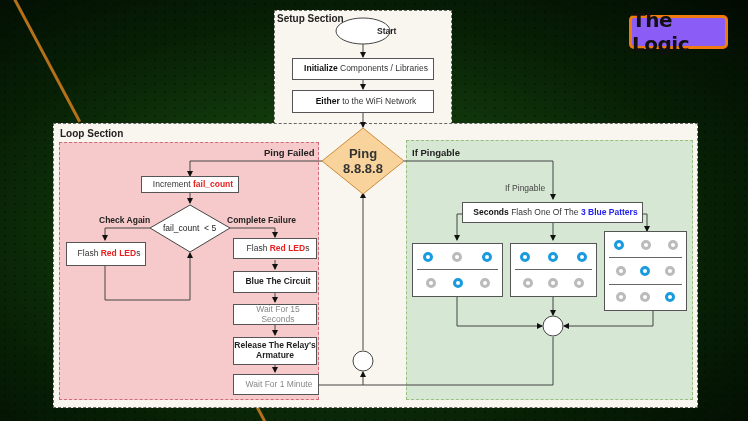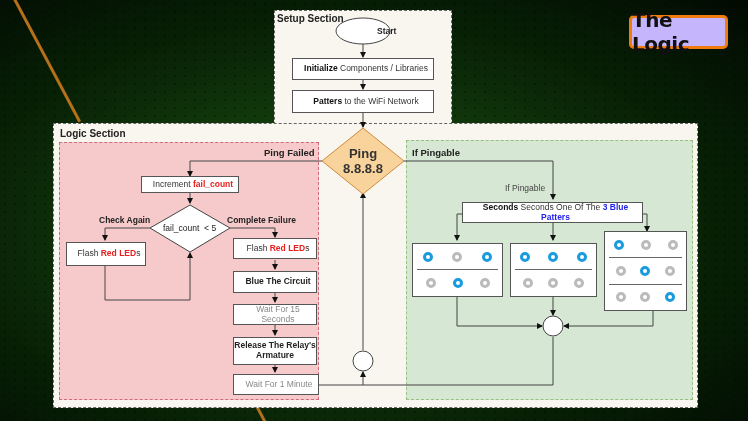--- a/index.html
+++ b/index.html
@@ -37,21 +37,21 @@
   }
   .box b { color:#111; }
   .box.grey { color:#888; }
   .red-txt { color:#e82020; font-weight:bold; }
   .blue-txt { color:#2222ee; font-weight:bold; }
   .lbl { position:absolute; font-size:8.5px; color:#222; white-space:nowrap; }
   .lbl.b { font-weight:bold; }
   svg.wires { position:absolute; left:0; top:0; }
   .logo {
     position:absolute; left:629px; top:15px; width:99px; height:34px;
-    background:#c4b5fd; border:3px solid #f07c10; border-radius:5px; box-sizing:border-box;
+    background:#8b5cf6; border:3px solid #f07c10; border-radius:5px; box-sizing:border-box;
     display:flex; align-items:center; justify-content:center;
     font-family:"DejaVu Sans", sans-serif; font-weight:bold; font-size:20px; color:#111;
     letter-spacing:-0.5px;
   }
   .pattern {
     position:absolute; background:#fff; border:1px solid #555; box-sizing:border-box;
   }
   .prow { display:flex; justify-content:space-around; align-items:center; height:24px; }
   .prow + .prow { border-top:1.5px solid #666; margin:0 4px; }
   .prow + .prow .dot { }
@@ -71,21 +71,21 @@
 <div class="stripe"></div>
 <div class="stripe2"></div>
 
 <div class="logo">The Logic</div>
 
 <div class="section" style="left:274px;top:10px;width:178px;height:130px;">
   <span class="section-label" style="left:2px;top:2px;">Setup Section</span>
 </div>
 
 <div class="section" style="left:53px;top:123px;width:645px;height:285px;">
-  <span class="section-label" style="left:6px;top:4px;">Logic Section</span>
+  <span class="section-label" style="left:6px;top:4px;">Loop Section</span>
 </div>
 
 <div class="lane red" style="left:59px;top:142px;width:260px;height:258px;"></div>
 <div class="lane green" style="left:406px;top:140px;width:287px;height:260px;"></div>
 
 <span class="lbl b" style="left:264px;top:147px;font-size:9.5px;">Ping Failed</span>
 <span class="lbl b" style="left:412px;top:147px;font-size:9.5px;">If Pingable</span>
 
 <svg class="wires" width="748" height="421">
   <defs>
@@ -137,21 +137,21 @@
 
   <circle cx="363" cy="361" r="10" fill="#fff" stroke="#444" stroke-width="1"></circle>
   <circle cx="553" cy="326" r="10" fill="#fff" stroke="#444" stroke-width="1"></circle>
 </svg>
 
 <span class="lbl b" style="left:352px;top:26px;margin-left:25px;">Start</span>
 <div class="box" style="left:292px;top:58px;width:142px;height:22px;">
   <span><b>Initialize</b><span> Components / Libraries</span></span>
 </div>
 <div class="box" style="left:292px;top:90px;width:142px;height:23px;">
-  <span><b>Patters</b><span> to the WiFi Network</span></span>
+  <span><b>Either</b><span> to the WiFi Network</span></span>
 </div>
 
 <div class="diamond-text" style="left:333px;top:146px;width:60px;font-size:13px;line-height:15px;">
   <div>Ping</div>
   <div>8.8.8.8</div>
 </div>
 
 <div class="box" style="left:141px;top:176px;width:98px;height:17px;">
   <span><span>Increment </span><span class="red-txt">fail_count</span></span>
 </div>
@@ -174,21 +174,21 @@
 </div>
 <div class="box" style="left:233px;top:337px;width:84px;height:28px;font-weight:bold;color:#222;padding:0 0;">
   <span>Release The Relay's Armature</span>
 </div>
 <div class="box grey" style="left:233px;top:374px;width:86px;height:21px;">
   <span>Wait For 1 Minute</span>
 </div>
 
 <span class="lbl" style="left:505px;top:183px;color:#444;">If Pingable</span>
 <div class="box" style="left:462px;top:202px;width:181px;height:21px;">
-  <span><b>Seconds</b><span> Seconds One Of The </span><span class="blue-txt">3 Blue Patters</span></span>
+  <span><b>Seconds</b><span> Flash One Of The </span><span class="blue-txt">3 Blue Patters</span></span>
 </div>
 
 <div class="pattern" style="left:412px;top:243px;width:91px;height:54px;">
     <div class="prow" style="height: 25px;">
       <div class="dot on" style="border-color: rgb(26, 155, 224);"></div>
       <div class="dot" style="border-color: rgb(187, 187, 187);"></div>
       <div class="dot on" style="border-color: rgb(26, 155, 224);"></div>
     </div>
     <div class="prow" style="height: 25px;">
       <div class="dot" style="border-color: rgb(187, 187, 187);"></div>

